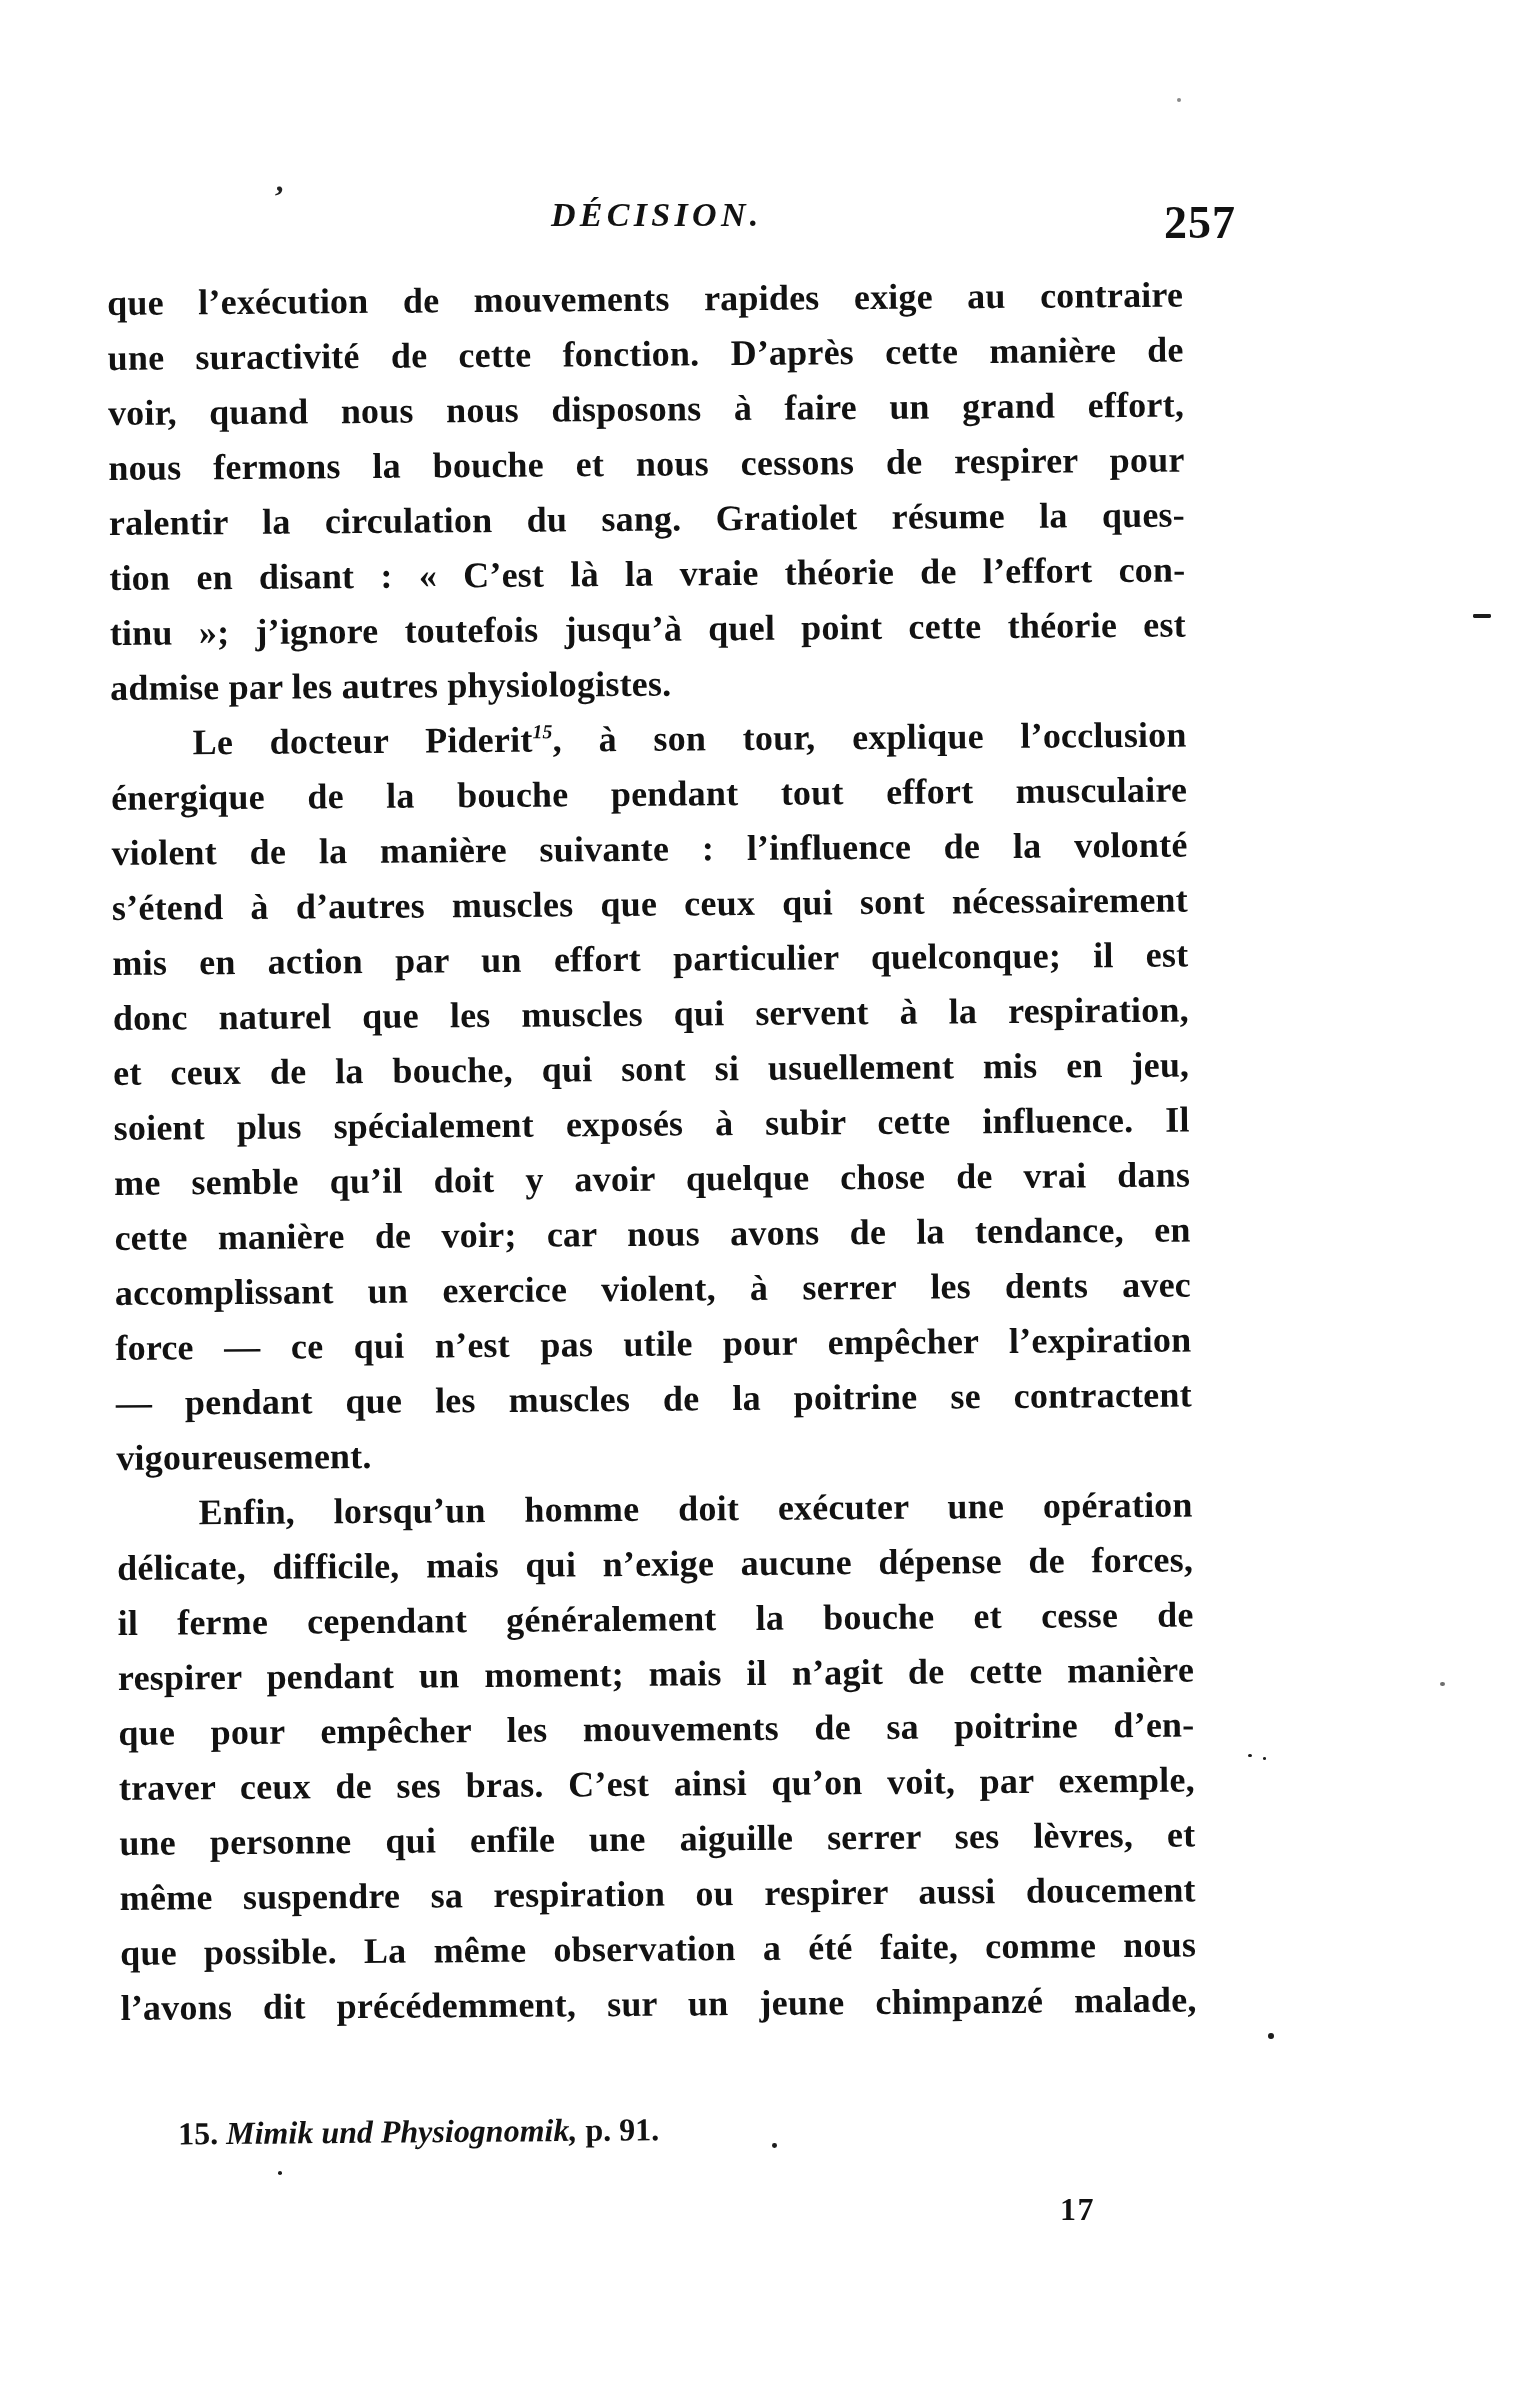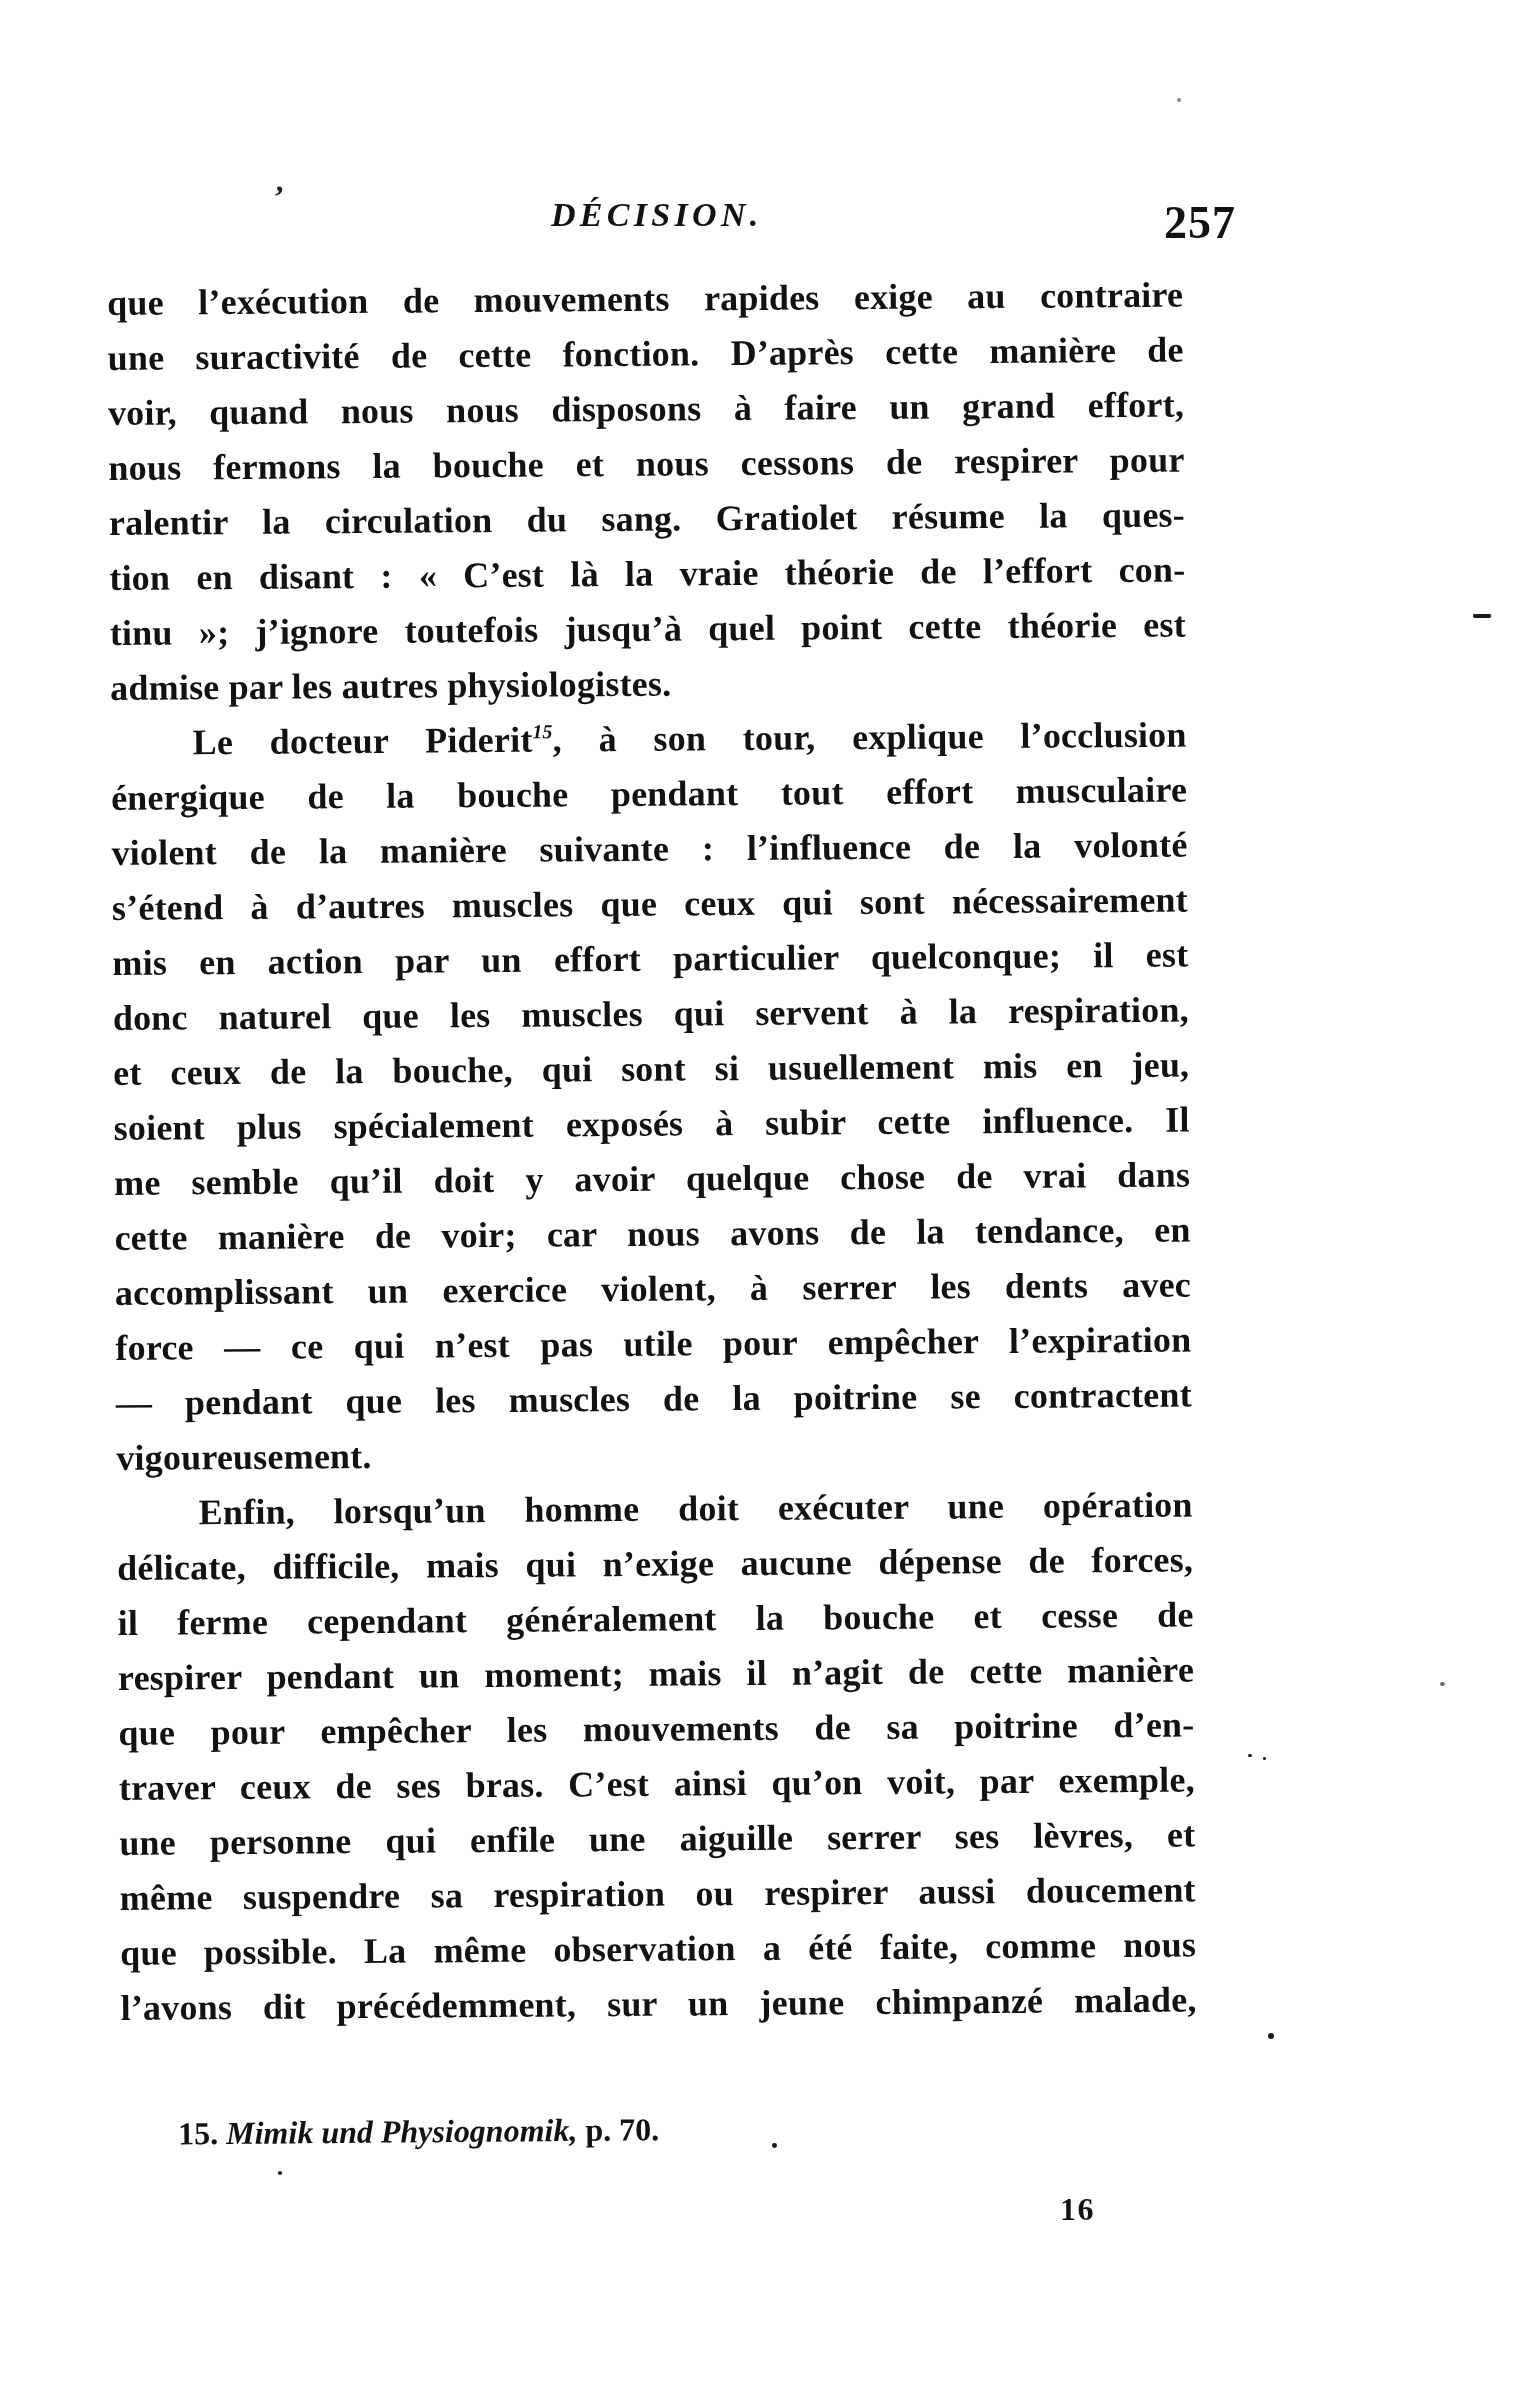--- a/index.html
+++ b/index.html
@@ -100,24 +100,24 @@
       <div class="bline">traver ceux de ses bras. C’est ainsi qu’on voit, par exemple,</div>
       <div class="bline">une personne qui enfile une aiguille serrer ses lèvres, et</div>
       <div class="bline">même suspendre sa respiration ou respirer aussi doucement</div>
       <div class="bline">que possible. La même observation a été faite, comme nous</div>
       <div class="bline">l’avons dit précédemment, sur un jeune chimpanzé malade,</div>
     </div>
 
   <div id="footnote">
     <span>15.</span>
     <span class="ftitle">Mimik und Physiognomik,</span>
-    <span>p. 70.</span>
+    <span>p. 91.</span>
   </div>
 
-  <div class="signature">16</div>
+  <div class="signature">17</div>
 
   <div class="speck" style="left:1177px;top:98px;width:4.3px;height:4.3px;background:#8a8a8a;"></div>
   <div class="speck" style="left:1473px;top:614px;width:18px;height:3.8px;border-radius:1.4px;"></div>
   <div class="speck" style="left:1440px;top:1682px;width:4.8px;height:4.3px;background:#6e6e6e;"></div>
   <div class="speck" style="left:1248px;top:1754px;width:3.8px;height:3.4px;"></div>
   <div class="speck" style="left:1263px;top:1757px;width:3.4px;height:2.9px;"></div>
   <div class="speck" style="left:1268px;top:2033px;width:5.8px;height:5.8px;"></div>
   <div class="speck" style="left:772px;top:2143px;width:4.8px;height:4.8px;"></div>
   <div class="speck" style="left:278px;top:2171px;width:4.3px;height:3.8px;"></div>
 

